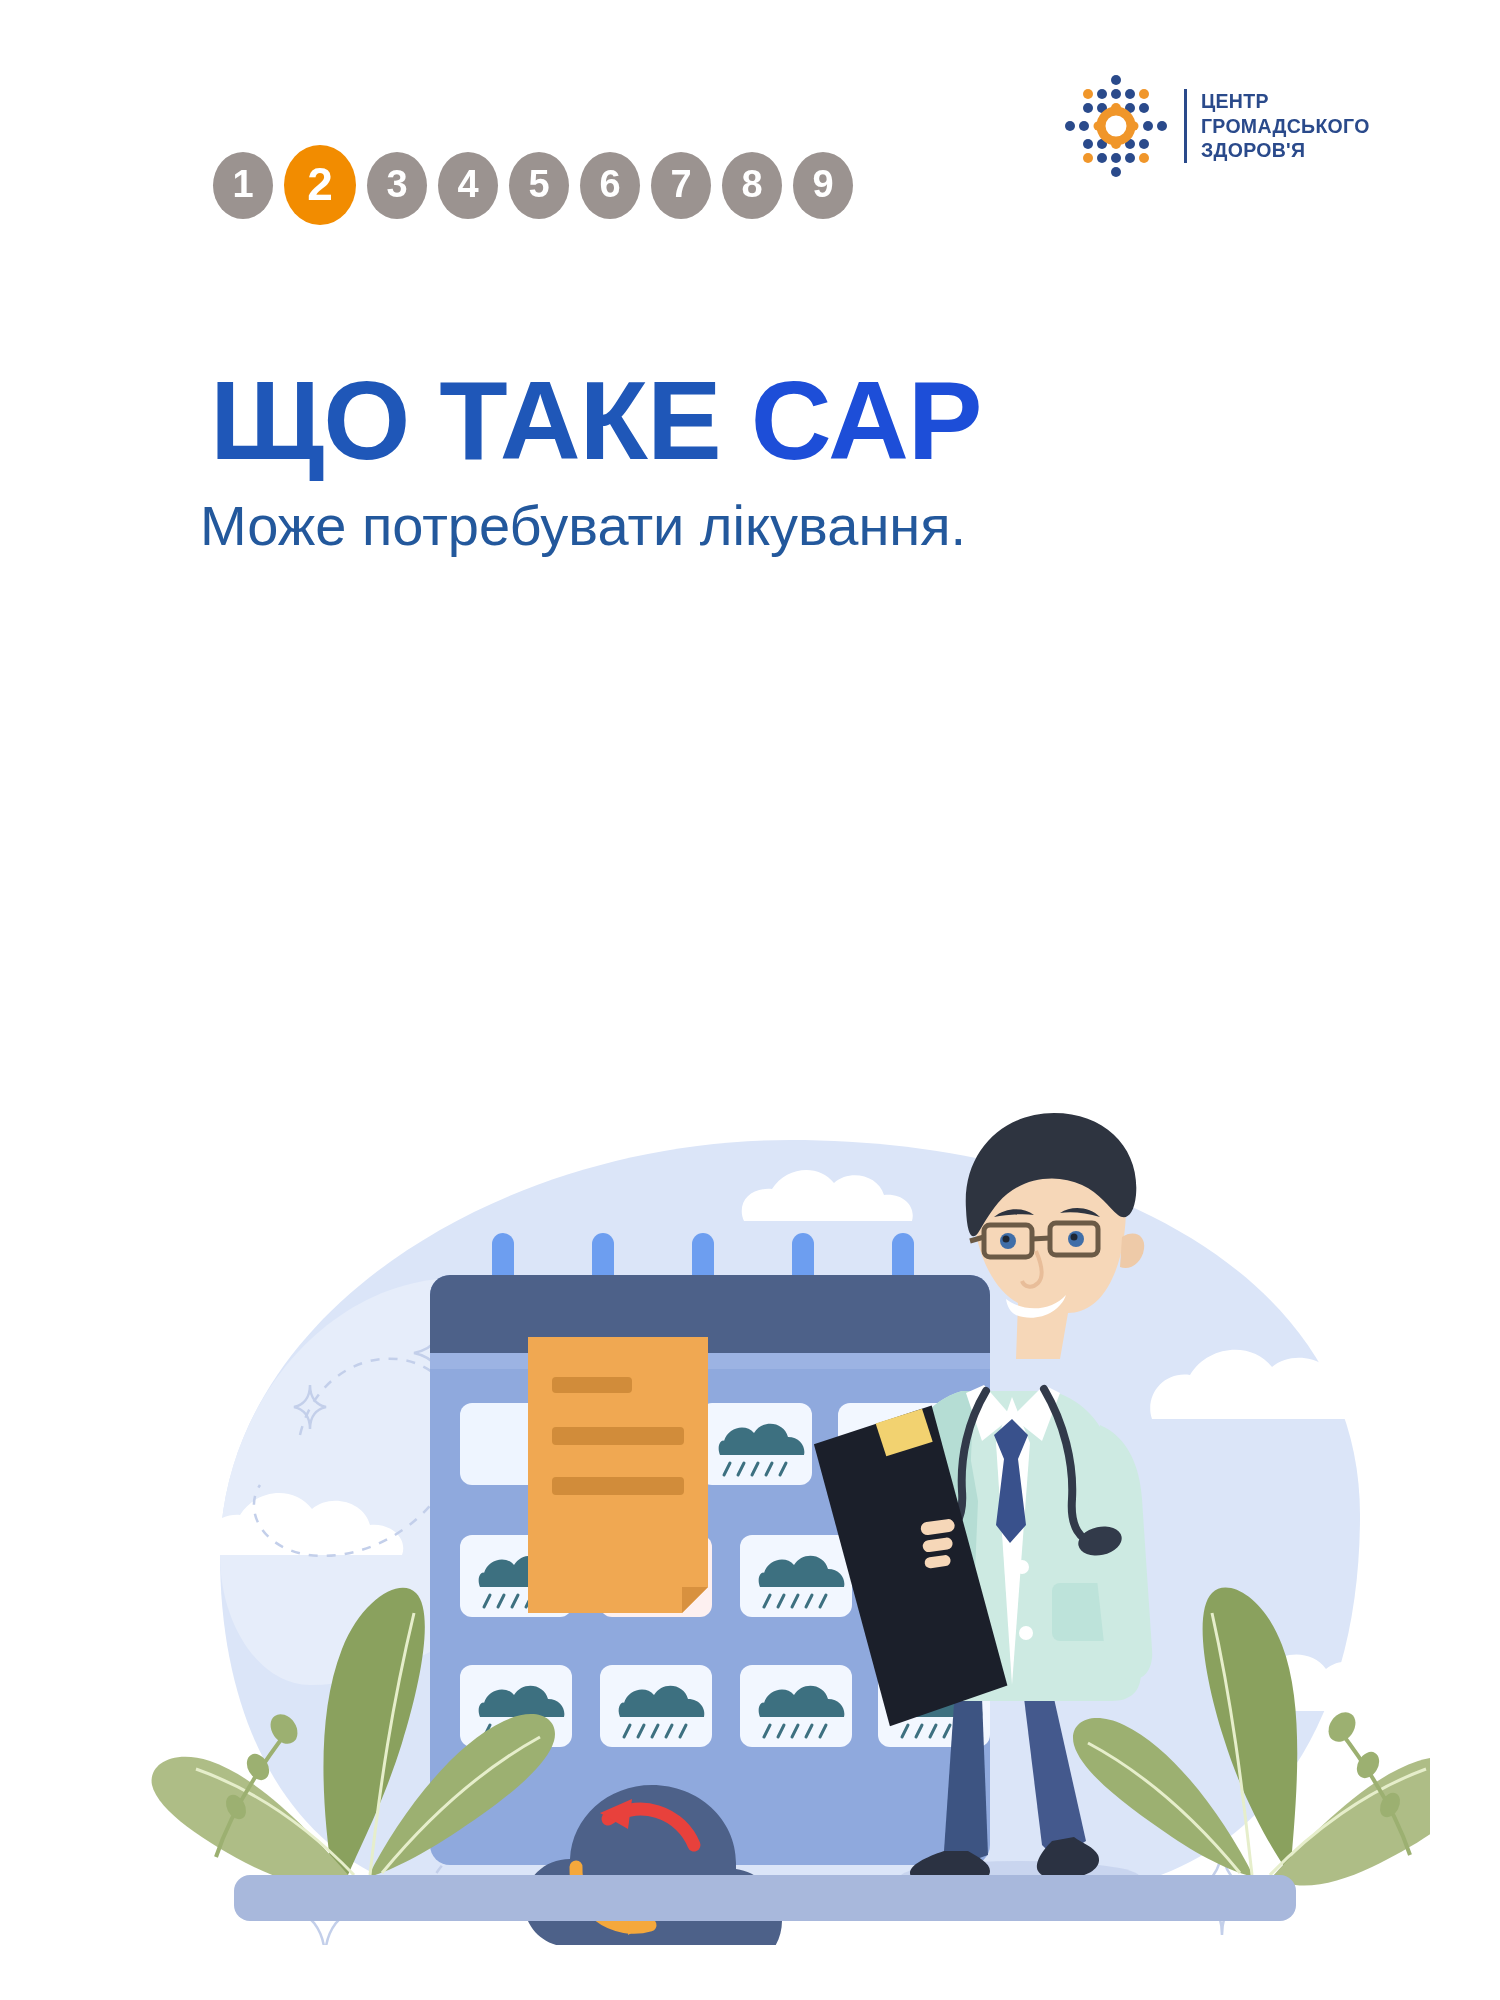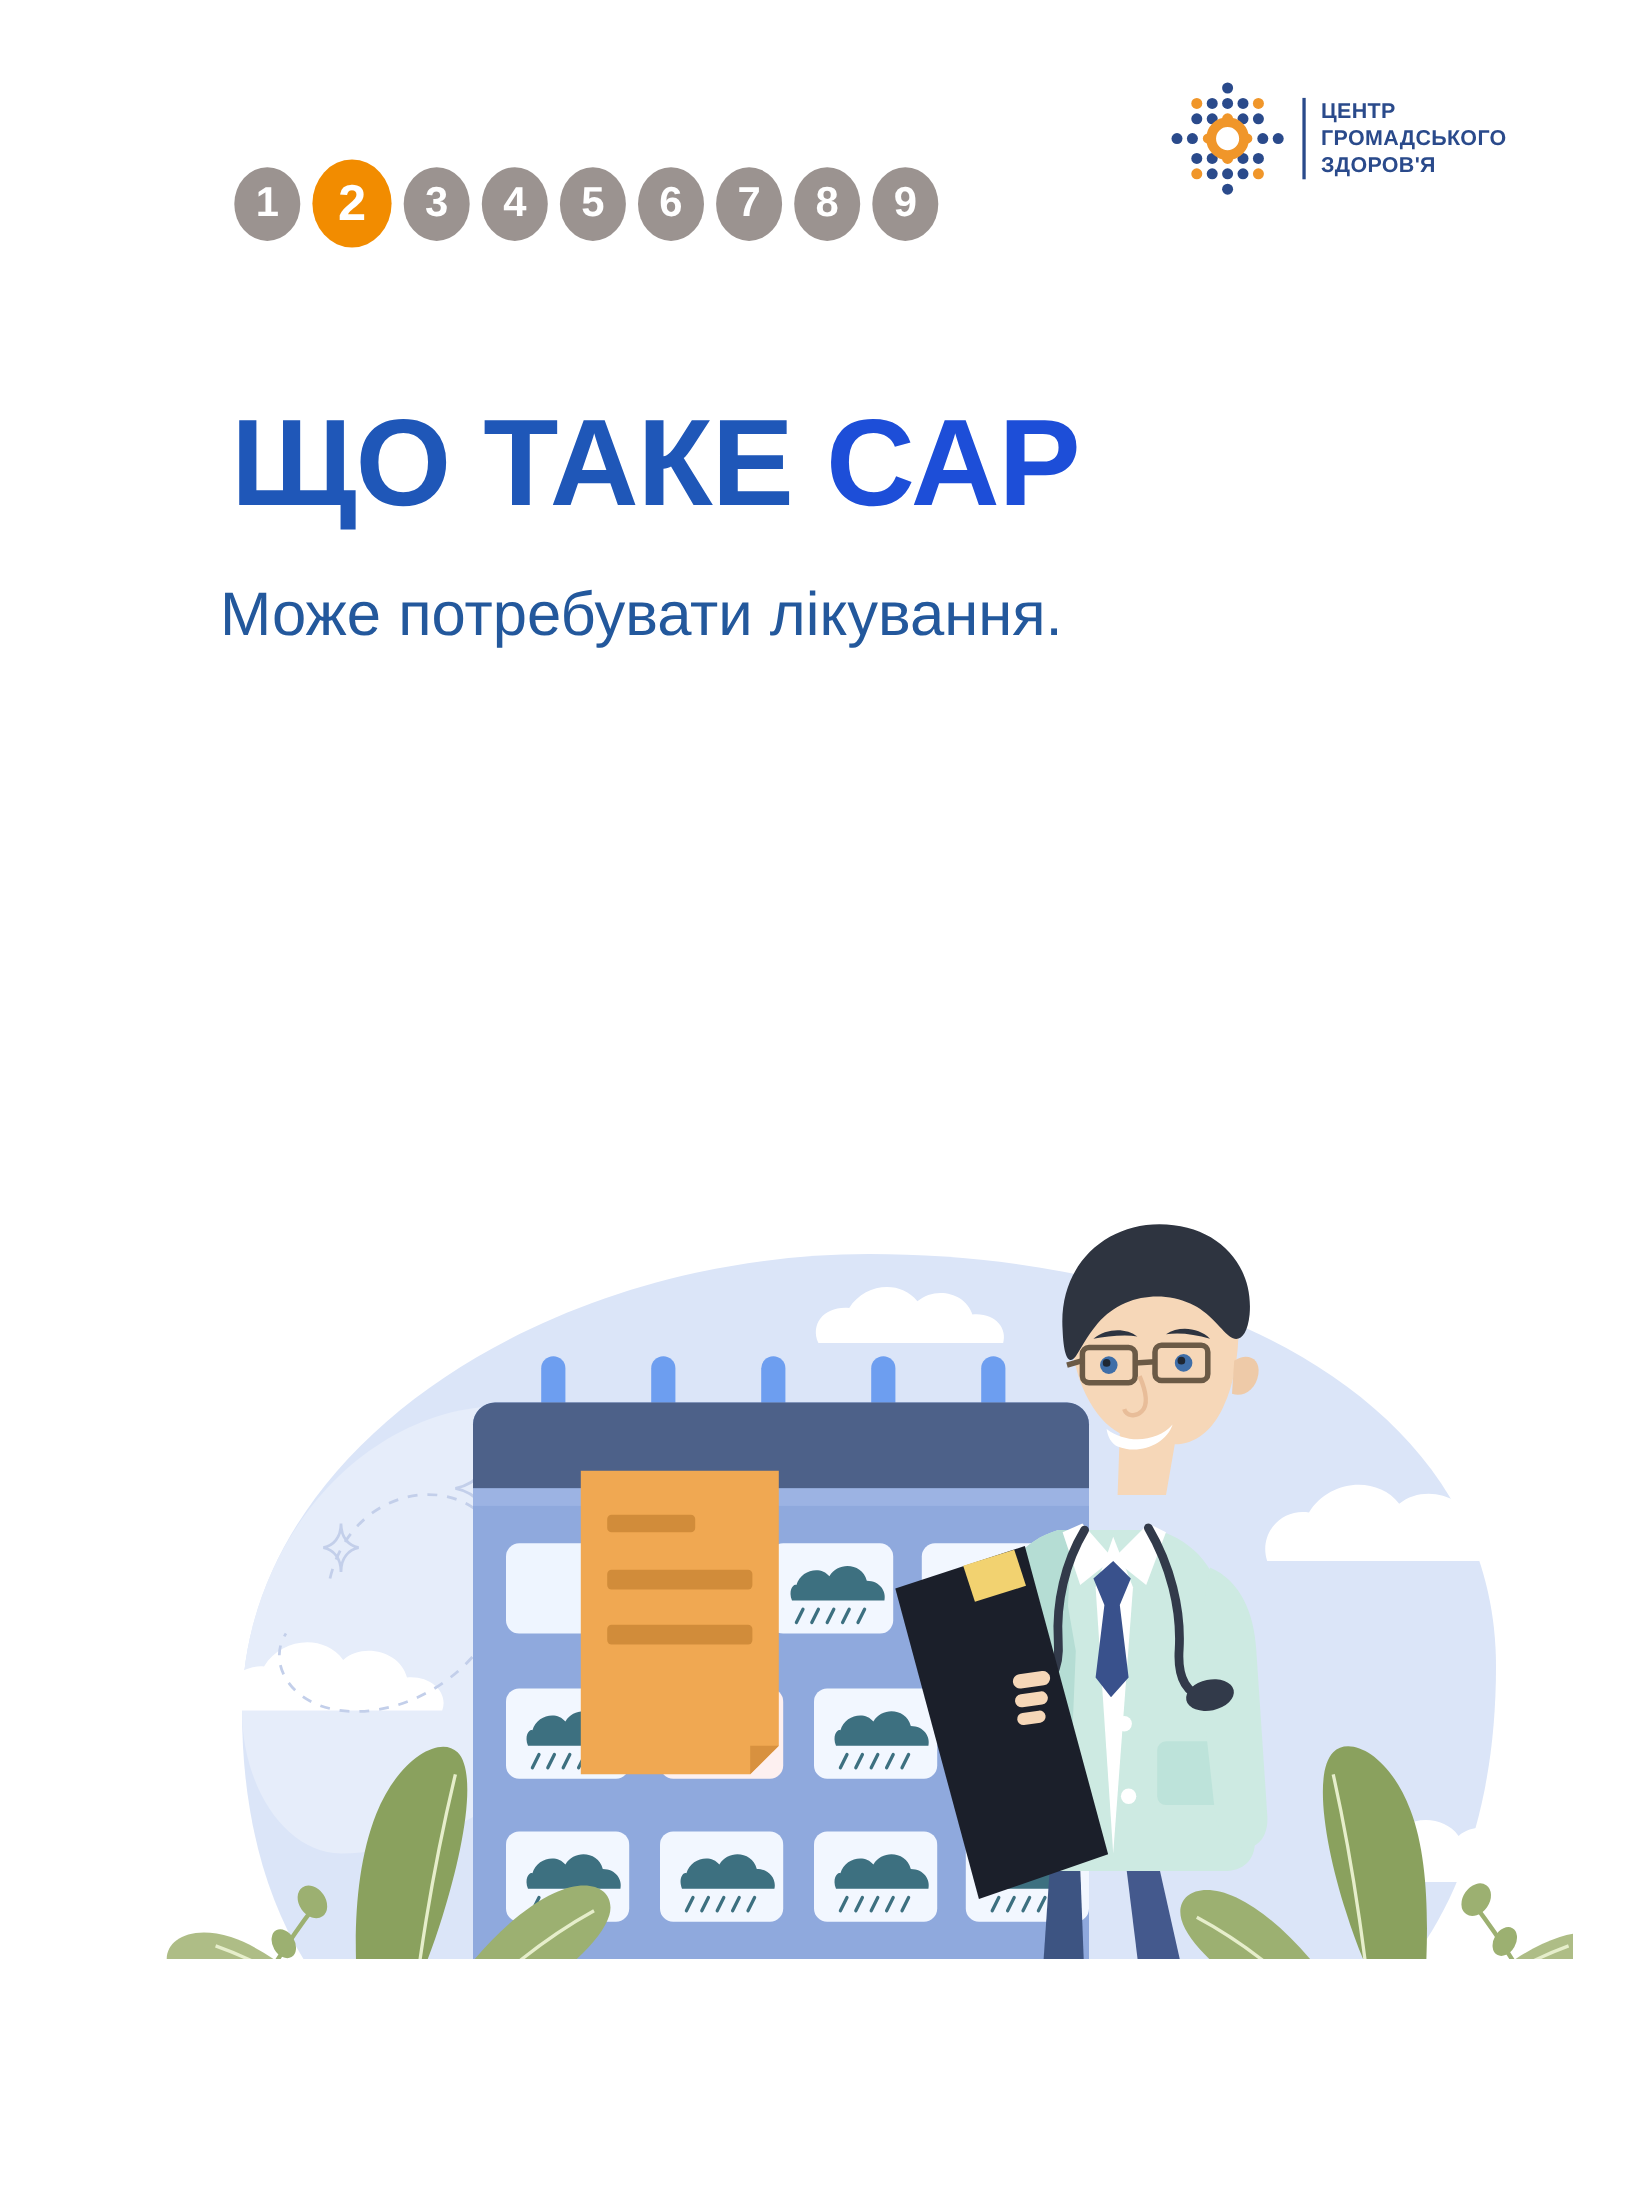--- a/index.html
+++ b/index.html
@@ -3,21 +3,21 @@
 <meta charset="utf-8">
 <title>ЩО ТАКЕ САР</title>
 <style>
   html,body{margin:0;padding:0;}
   body{
     width:1500px;height:2000px;
     background:#ffffff;
     font-family:"Liberation Sans","DejaVu Sans",sans-serif;
     overflow:hidden;position:relative;
   }
-  .page{position:relative;width:1500px;height:1781px;overflow:hidden;}
+  .page{position:relative;width:1500px;height:2000px;overflow:hidden;}
 
   
   .logo-block{
     position:absolute;left:1062px;top:72px;
     display:flex;align-items:center;gap:14px;
   }
   .logo-mark{width:108px;height:108px;flex:0 0 auto;}
   .logo-div{width:3px;height:74px;background:#2a4a8b;flex:0 0 auto;}
   .logo-text{
     font-size:19.5px;line-height:1.26;font-weight:bold;
@@ -47,21 +47,21 @@
   .title .accent{color:#1d4ed8;}
 
   
   .body-copy{
     position:absolute;left:200px;top:492px;width:1108px;
     color:#23589c;font-size:56px;line-height:1.22;
     text-align:justify;text-justify:inter-word;
   }
   .body-copy .lead{font-weight:bold;color:#1f57b8;}
   .body-copy p{margin:0;}
-  .body-copy .last{text-align:left;margin-top:32px;}
+  .body-copy .last{text-align:left;}
 
   
   .illus{position:absolute;left:100px;top:1085px;width:1330px;height:860px;}
   .illus svg{display:block;width:100%;height:100%;}
 </style>
 </head>
 <body>
 
 <div class="page">
 

